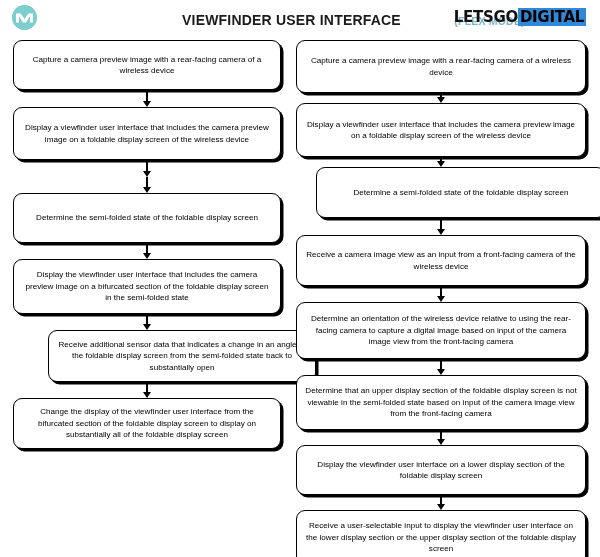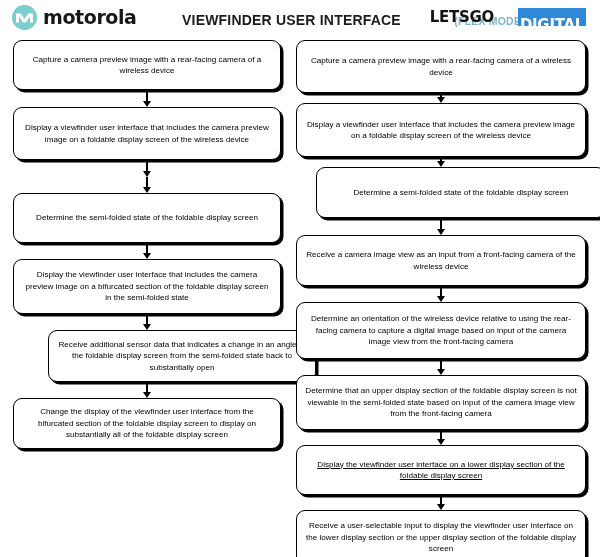--- a/index.html
+++ b/index.html
@@ -75,27 +75,26 @@
     font-size: 15px;
     font-weight: 700;
     color: #111214;
     letter-spacing: -0.3px;
     line-height: 18px;
     font-family: "DejaVu Sans", sans-serif;
   }
   .lgd-b {
     font-size: 15px;
     font-weight: 700;
-    color: #ffffff;
+    color: #000000;
     background: #2f89d8;
     letter-spacing: -0.3px;
     line-height: 18px;
-    padding: 8px 2px;
+    padding: 0 2px;
     font-family: "DejaVu Sans", sans-serif;
-    margin-left: 24px;
   }
 
   
   .column { position: absolute; }
   #col-left  { left: 13px;  top: 40px; width: 268px; }
   #col-right { left: 296px; top: 40px; width: 290px; }
 
   .node {
     position: relative;
     width: 100%;
@@ -146,21 +145,20 @@
 
 <div id="page">
 
   <div id="header">
 
     <div id="brand-left">
       <svg class="moto-mark" viewBox="0 0 100 100">
         <circle cx="50" cy="50" r="50" fill="#7ececf"></circle>
         <path d="M16 70 L16 34 L35 34 L50 56 L65 34 L84 34 L84 70 L72 70 L72 45 L56 70 L44 70 L28 45 L28 70 Z" fill="#ffffff"></path>
       </svg>
-      <span class="moto-word">motorola</span>
     </div>
 
     <div id="title-wrap">
       <span class="title-main">VIEWFINDER USER INTERFACE</span>
       <span class="title-sub">(FLEX MODE)</span>
     </div>
 
     <div id="brand-right">
       <span class="lgd-a">LETSGO</span>
       <span class="lgd-b">DIGITAL</span>
@@ -272,21 +270,21 @@
       </div>
       <div class="node" style="height: 55px;">
         <div class="node-text">Determine that an upper display section of the foldable display screen is not viewable in the semi-folded state based on input of the camera image view from the front-facing camera</div>
       </div>
       <div class="connector" style="height: 15px;">
         <div class="arrow" style="height: 15px;">
           <div class="stem" style="height: 10px;"></div>
           <div class="head"></div>
         </div>
       </div>
-      <div class="node" style="height: 50px; text-decoration: underline;">
+      <div class="node" style="height: 50px;">
         <div class="node-text">Display the viewfinder user interface on a lower display section of the foldable display screen</div>
       </div>
       <div class="connector" style="height: 15px;">
         <div class="arrow" style="height: 15px;">
           <div class="stem" style="height: 10px;"></div>
           <div class="head"></div>
         </div>
       </div>
       <div class="node" style="height: 55px;">
         <div class="node-text">Receive a user-selectable input to display the viewfinder user interface on the lower display section or the upper display section of the foldable display screen</div>

